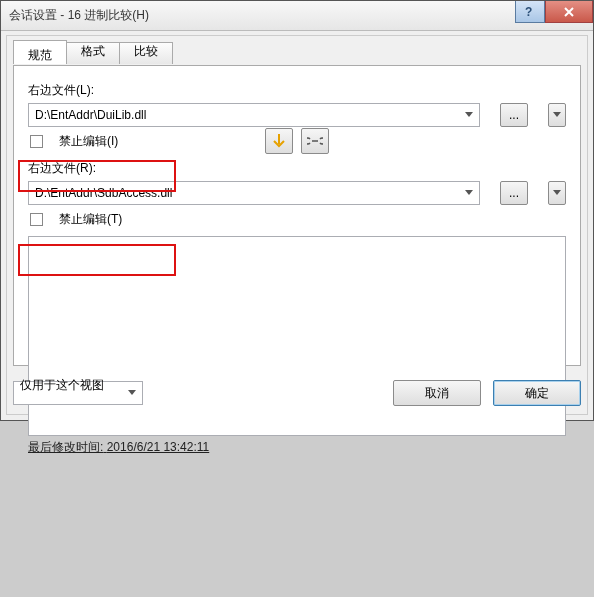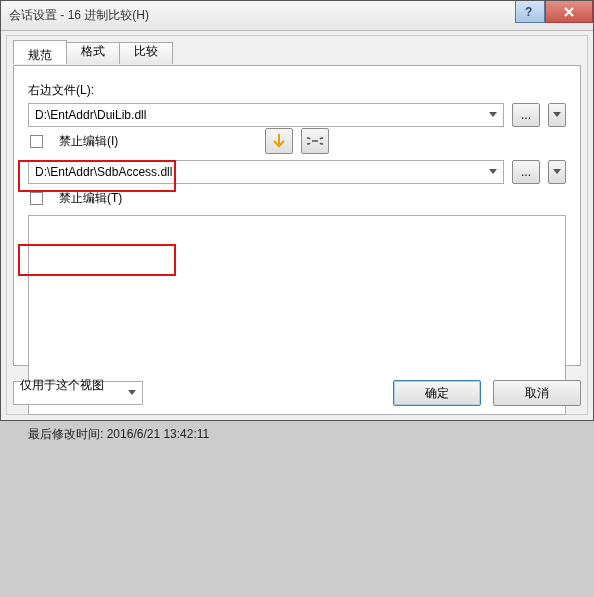--- a/index.html
+++ b/index.html
@@ -13,36 +13,36 @@
 .sysbtn svg { display: block; }
 
 .body { position: absolute; left: 5px; right: 5px; top: 34px; bottom: 5px; background: #f0f0f0; border: 1px solid #ccc; }
 
 .tabs { display: flex; margin: 6px 0 0 6px; position: relative; z-index: 2; }
 .tab { padding: 0 14px; border: 1px solid #aaa; background: linear-gradient(#fdfdfd,#e8e8e8); margin-right: -1px; border-bottom: none; cursor: default; }
 .tab.active { background: #fff; padding-top: 6px; margin-top: -2px; }
 .tabpage { position: absolute; left: 6px; right: 6px; top: 29px; bottom: 48px; background: #fff; border: 1px solid #aaa; padding: 14px 14px 10px 14px; }
 
 .label { display: block; margin: 2px 0 4px 0; color: #000; }
-.row { display: flex; align-items: center; gap: 8px; margin-bottom: 2px; }
+.row { display: flex; align-items: center; gap: 20px; margin-bottom: 2px; }
 .combo { flex: 1; height: 24px; border: 1px solid #abadb3; background: #fff; padding: 0 20px 0 6px; position: relative; display: flex; align-items: center; }
 .combo .arrow { position: absolute; right: 2px; top: 2px; bottom: 2px; width: 16px; display: flex; align-items: center; justify-content: center; }
 .sqbtn { width: 28px; height: 24px; border: 1px solid #8b8b8b; background: linear-gradient(#f6f6f6,#dedede); display: flex; align-items: center; justify-content: center; border-radius: 2px; cursor: default; }
 .sqbtn.narrow { width: 18px; }
 
 .chkrow { display: flex; align-items: center; gap: 16px; margin: 6px 0 8px 2px; }
 .chk { width: 13px; height: 13px; border: 1px solid #888; background: #fff; }
 .redbox { position: absolute; border: 2px solid #d11; pointer-events: none; }
 
 .midbtns { display: flex; gap: 8px; justify-content: center; margin: -30px 0 6px 0; }
 .iconbtn { width: 28px; height: 26px; border: 1px solid #8b8b8b; background: linear-gradient(#f6f6f6,#dedede); border-radius: 2px; display: flex; align-items: center; justify-content: center; }
 
 .textarea { width: 100%; height: 200px; border: 1px solid #abadb3; background: #fff; resize: none; overflow-y: scroll; padding: 4px; }
 
-.lastmod { margin-top: 8px; color: #222; }
+.lastmod { margin-top: 0; color: #222; text-decoration: underline; }
 
 .footer { position: absolute; left: 6px; right: 6px; bottom: 8px; display: flex; align-items: center; }
 .view-combo { width: 130px; height: 24px; border: 1px solid #abadb3; background: #fff; padding: 0 20px 15px 6px; position: relative; display: flex; align-items: center; }
 .view-combo .arrow { position: absolute; right: 2px; top: 2px; bottom: 2px; width: 16px; display: flex; align-items: center; justify-content: center; }
 .spacer { flex: 1; }
 .btn { width: 88px; height: 26px; border: 1px solid #8b8b8b; background: linear-gradient(#f6f6f6,#dedede); border-radius: 2px; margin-left: 12px; display: flex; align-items: center; justify-content: center; cursor: default; }
 .btn.default { border: 1px solid #3c7fb1; box-shadow: 0 0 0 1px #a7d0ec inset; }
 </style>
 </head>
 <body>
@@ -105,20 +105,21 @@
             <path d="M7 1 L7 11 M2 8 L7 13 L12 8" stroke="#e6a100" stroke-width="2" fill="none"></path>
           </svg>
         </div>
         <div class="iconbtn">
           <svg width="16" height="12">
             <path d="M3 4 a3 3 0 1 0 0 4 M13 4 a3 3 0 1 1 0 4 M5 6 L11 6" stroke="#555" stroke-width="1.5" fill="none"></path>
           </svg>
         </div>
       </div>
 
+      <span class="label">右边文件(R):</span>
       <div class="row">
         <div class="combo">
           <span>D:\EntAddr\SdbAccess.dll</span>
           <span class="arrow">
             <svg width="8" height="6">
                 <path d="M0 0 L8 0 L4 5 Z" fill="#555"></path>
               </svg>
           </span>
         </div>
         <div class="sqbtn">
@@ -149,22 +150,22 @@
     <div class="footer">
       <div class="view-combo">
         <span>仅用于这个视图</span>
         <span class="arrow">
           <svg width="8" height="6">
               <path d="M0 0 L8 0 L4 5 Z" fill="#555"></path>
             </svg>
         </span>
       </div>
       <div class="spacer"></div>
+      <div class="btn">
+          <span>取消</span>
+        </div>
       <div class="btn default">
           <span>确定</span>
-        </div>
-      <div class="btn">
-          <span>取消</span>
         </div>
     </div>
 
   </div>
 </div>
 
 </body></html>

